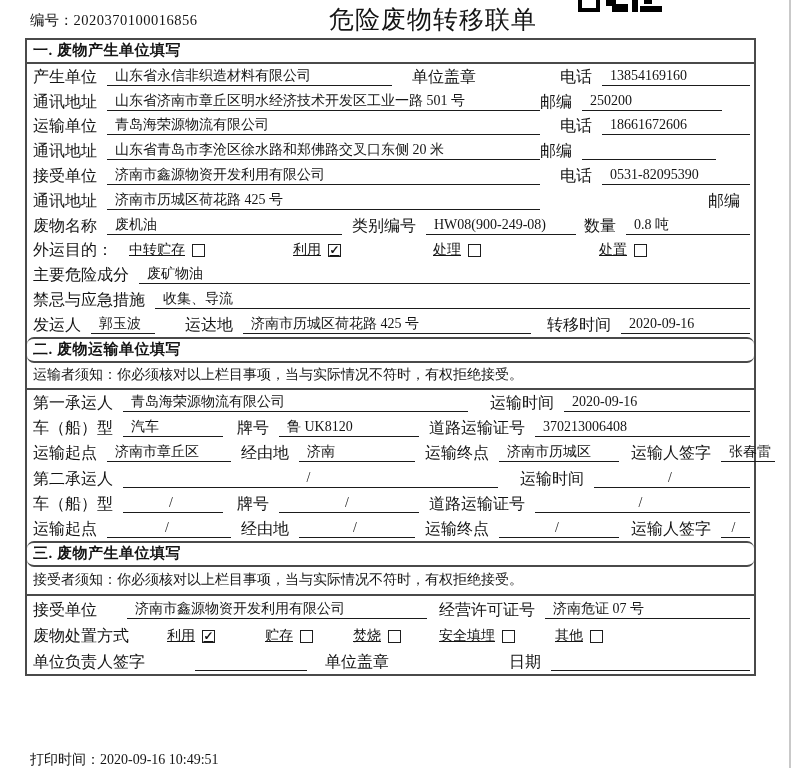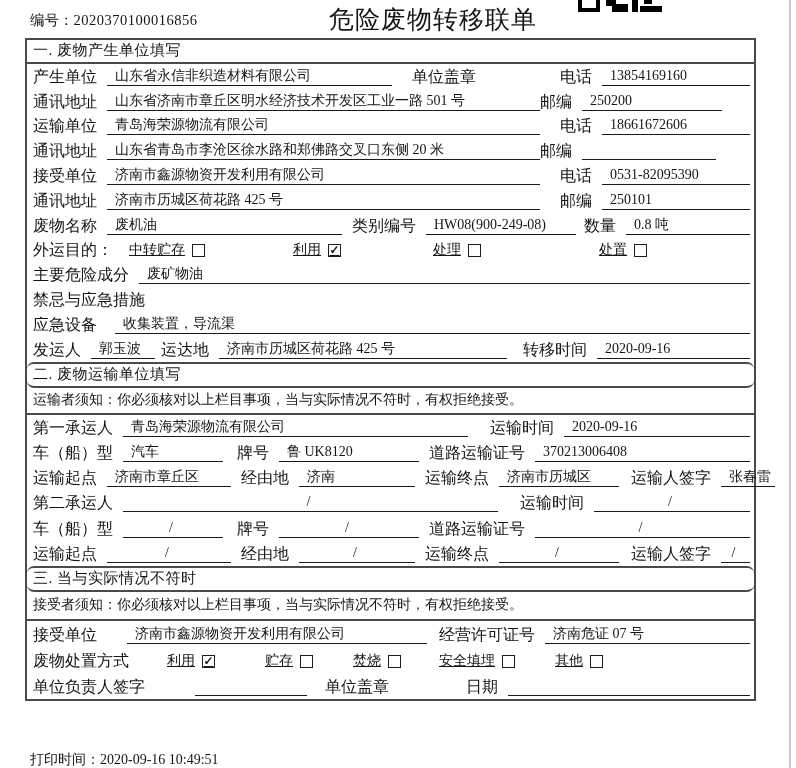--- a/index.html
+++ b/index.html
@@ -9,21 +9,21 @@
   .serial { position:absolute; left:30px; top:11px; font-size:14.5px; white-space:nowrap; }
   .serial .num { letter-spacing:0.5px; }
   .doc-title { position:absolute; left:433px; top:3px; transform:translateX(-50%);
                font-size:25px; font-weight:normal; letter-spacing:1px; white-space:nowrap; }
 
   .qr { position:absolute; left:578px; top:0; width:84px; height:12px; }
 
   .form { position:absolute; left:25px; top:38px; width:731px;
           border:2px solid #4a4a4a; background:#fff; }
 
-  .sec-h { height:24px; line-height:21px; padding-left:6px; font-weight:normal; font-size:15px;
+  .sec-h { height:24px; line-height:21px; padding-left:6px; font-weight:bold; font-size:15px;
            border-bottom:2px solid #4a4a4a; letter-spacing:0.5px; }
   .sec-h.mid { height:26px; border-top:2px solid #4a4a4a;border-radius:7px; }
 
   .row { display:flex; align-items:flex-end; padding:0 4px 3px 6px; }
   .s1 .row { height:24.8px; }
   .s2 .row { height:25.2px; }
   .s3 .row { height:26px; }
 
   .notice { display:flex; align-items:center; padding-left:6px; font-size:14px;
             border-bottom:2px solid #4a4a4a; height:27px; }
@@ -101,21 +101,20 @@
         <span class="lbl">接受单位</span>
         <span class="uv" style="width:433px">济南市鑫源物资开发利用有限公司</span>
         <span class="lbl" style="margin-left:auto">电话</span>
         <span class="uv" style="width:148px">0531-82095390</span>
       </div>
 
       <div class="row">
         <span class="lbl">通讯地址</span>
         <span class="uv" style="width:433px">济南市历城区荷花路 425 号</span>
         <span class="lbl" style="margin-left:auto">邮编</span>
-        <span class="uv" style="width:148px">250101</span>
       </div>
 
       <div class="row">
         <span class="lbl">废物名称</span>
         <span class="uv" style="width:235px">废机油</span>
         <span class="lbl" style="margin-left:10px">类别编号</span>
         <span class="uv" style="width:150px">HW08(900-249-08)</span>
         <span class="lbl" style="margin-left:8px">数量</span>
         <span class="uv fill">0.8 吨</span>
       </div>
@@ -141,31 +140,28 @@
           </span>
       </div>
 
       <div class="row">
         <span class="lbl">主要危险成分</span>
         <span class="uv fill">废矿物油</span>
       </div>
 
       <div class="row">
         <span class="lbl">禁忌与应急措施</span>
-      </div>
-
-      <div class="row">
-        <span class="lbl">应急设备</span>
-        <span class="uv fill" style="margin-left:8px">收集装置，导流渠</span>
-      </div>
+        <span class="uv fill">收集、导流</span>
+      </div>
+
 
       <div class="row">
         <span class="lbl">发运人</span>
         <span class="uv" style="width:64px">郭玉波</span>
-        <span class="lbl" style="margin-left:6px">运达地</span>
+        <span class="lbl" style="margin-left:30px">运达地</span>
         <span class="uv" style="width:288px">济南市历城区荷花路 425 号</span>
         <span class="lbl" style="margin-left:16px">转移时间</span>
         <span class="uv fill">2020-09-16</span>
       </div>
     </div>
 
     <div class="s2">
       <div class="sec-h mid">二. 废物运输单位填写</div>
 
       <div class="notice">运输者须知：你必须核对以上栏目事项，当与实际情况不符时，有权拒绝接受。</div>
@@ -219,21 +215,21 @@
         <span class="lbl" style="margin-left:10px">经由地</span>
         <span class="uv ctr" style="width:116px">/</span>
         <span class="lbl" style="margin-left:10px">运输终点</span>
         <span class="uv ctr" style="width:120px">/</span>
         <span class="lbl" style="margin-left:12px">运输人签字</span>
         <span class="uv fill ctr">/</span>
       </div>
     </div>
 
     <div class="s3">
-      <div class="sec-h mid">三. 当与实际情况不符时</div>
+      <div class="sec-h mid">三. 废物产生单位填写</div>
 
       <div class="notice">接受者须知：你必须核对以上栏目事项，当与实际情况不符时，有权拒绝接受。</div>
 
       <div class="row">
         <span class="lbl">接受单位</span>
         <span class="uv" style="width:300px;margin-left:20px">济南市鑫源物资开发利用有限公司</span>
         <span class="lbl" style="margin-left:12px">经营许可证号</span>
         <span class="uv fill">济南危证 07 号</span>
       </div>
 
@@ -259,21 +255,21 @@
         <span class="cbi" style="margin-left:40px">
             <span>其他</span>
             <span class="cbb"></span>
           </span>
       </div>
 
       <div class="row">
         <span class="lbl">单位负责人签字</span>
         <span class="uv" style="width:112px;margin-left:40px"></span>
         <span class="lbl" style="margin-left:18px">单位盖章</span>
-        <span class="lbl" style="margin-left:67px">日期</span>
+        <span class="lbl" style="margin-left:110px">日期</span>
         <span class="uv fill"></span>
       </div>
     </div>
   </div>
 
   <div class="print-line"><span>打印时间：</span><span>2020-09-16 10:49:51</span></div>
 
   <div class="page-edge"></div>
 </div>
 

